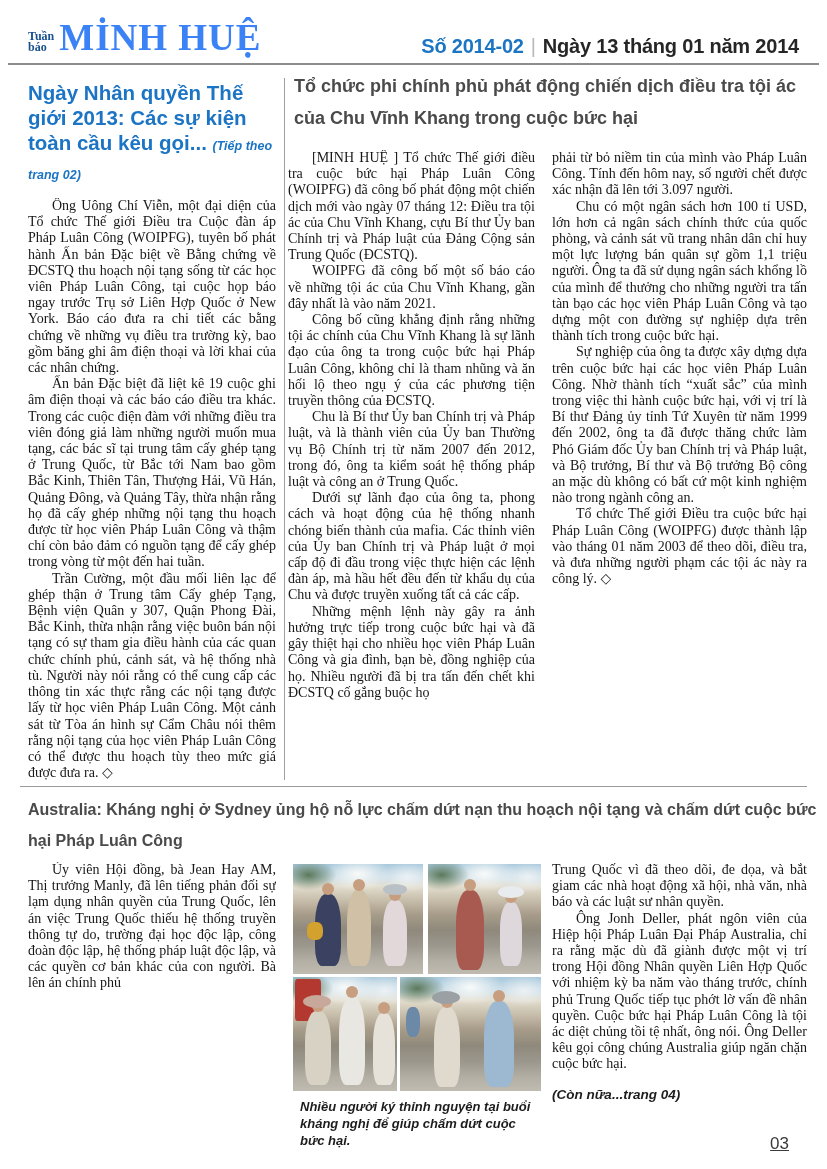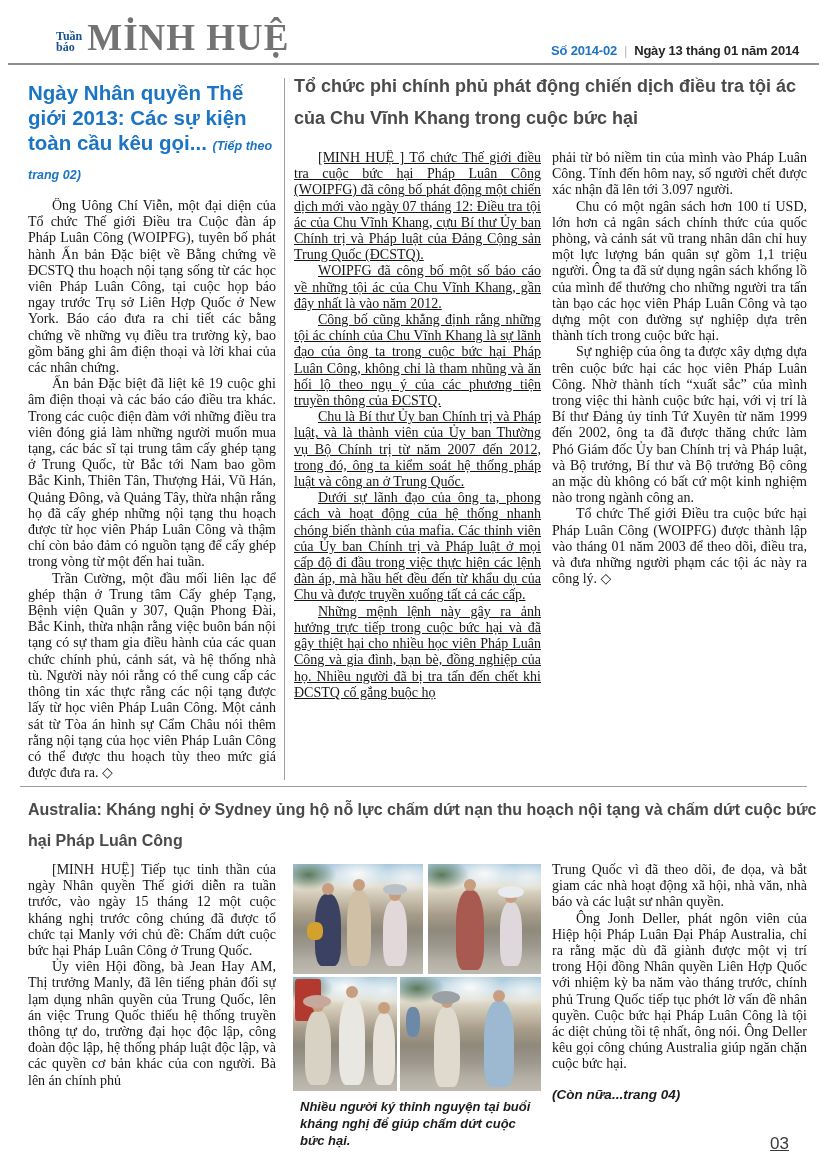--- a/index.html
+++ b/index.html
@@ -4,44 +4,44 @@
 <style>
   html,body{margin:0;padding:0;background:#ffffff;}
   .page{
     position:relative;width:827px;height:1169px;background:#ffffff;
     font-family:"Liberation Serif",serif;color:#161616;overflow:hidden;
   }
   
   .masthead{position:absolute;left:28px;top:14px;width:771px;height:46px;}
   .brand{position:absolute;left:0;top:4px;display:flex;align-items:flex-end;}
   .tagline{display:flex;flex-direction:column;line-height:11px;font-size:12px;font-weight:bold;
-    color:#17508f;margin-right:5px;padding-bottom:5px;font-family:"Liberation Serif",serif;margin-left:28px;}
-  .brand-title{font-size:37px;font-weight:bold;color:#737373;letter-spacing:1px;
+    color:#17508f;margin-right:5px;padding-bottom:5px;font-family:"Liberation Serif",serif;}
+  .brand-title{font-size:37px;font-weight:bold;color:#3b82f6;letter-spacing:1px;
     font-family:"Liberation Serif",serif;line-height:40px;}
   .issue-line{position:absolute;right:0;bottom:2px;font-family:"Liberation Sans",sans-serif;
-    font-weight:bold;font-size:13px;letter-spacing:-0.2px;}
+    font-weight:bold;font-size:20px;letter-spacing:-0.2px;}
   .issue-no{color:#1b74c4;}
   .issue-sep{color:#b8b8b8;font-weight:normal;padding:0 7px;}
   .issue-date{color:#262626;}
   .header-rule{position:absolute;left:8px;top:63px;width:811px;height:2px;background:#8d8d8d;}
   
   .bodytext p{margin:0;font-size:14px;line-height:16.2px;text-align:justify;text-indent:24px;}
   .bodytext p.no-indent{text-indent:0;}
   
   .left-article{position:absolute;left:28px;top:80px;width:248px;}
   .left-title{font-family:"Liberation Sans",sans-serif;font-weight:bold;font-size:20.5px;
     line-height:25px;color:#1b74c4;margin:0 0 10px 0;}
   .left-title .note{font-size:12.5px;font-style:italic;font-weight:bold;letter-spacing:0;}
   .left-body{height:616px;overflow:hidden;}
   
   .v-divider{position:absolute;left:284px;top:78px;width:1px;height:702px;background:#9aa0a4;}
   
   .main-article-title{position:absolute;left:294px;top:70px;width:522px;margin:0;
     font-family:"Liberation Sans",sans-serif;font-weight:bold;font-size:18px;line-height:32px;color:#4a4a4a;}
-  .main-col1{position:absolute;left:294px;top:150px;width:247px;height:634px;overflow:hidden;text-decoration:underline;}
+  .main-col1{position:absolute;left:288px;top:150px;width:247px;height:634px;overflow:hidden;}
   .main-col2{position:absolute;left:552px;top:150px;width:255px;height:634px;overflow:hidden;}
   
   .section-rule{position:absolute;left:20px;top:786px;width:787px;height:1px;background:#9b9b9b;}
   
   .bottom-title{position:absolute;left:28px;top:794px;width:792px;margin:0;
     font-family:"Liberation Sans",sans-serif;font-weight:bold;font-size:16px;line-height:31px;color:#4a4a4a;}
   .bottom-col1{position:absolute;left:28px;top:862px;width:248px;height:266px;overflow:hidden;}
   .bottom-col2{position:absolute;left:552px;top:862px;width:255px;}
   .continuation{margin-top:14px;text-align:left;font-family:"Liberation Sans",sans-serif;
     font-style:italic;font-weight:bold;font-size:13.5px;color:#1d1d1d;padding-right:12px;}
@@ -96,39 +96,38 @@
       <p>Ấn bản Đặc biệt đã liệt kê 19 cuộc ghi âm điện thoại và các báo cáo điều tra khác. Trong các cuộc điện đàm với những điều tra viên đóng giả làm những người muốn mua tạng, các bác sĩ tại trung tâm cấy ghép tạng ở Trung Quốc, từ Bắc tới Nam bao gồm Bắc Kinh, Thiên Tân, Thượng Hải, Vũ Hán, Quảng Đông, và Quảng Tây, thừa nhận rằng họ đã cấy ghép những nội tạng thu hoạch được từ học viên Pháp Luân Công và thậm chí còn bảo đảm có nguồn tạng để cấy ghép trong vòng từ một đến hai tuần.</p>
       <p>Trần Cường, một đầu mối liên lạc để ghép thận ở Trung tâm Cấy ghép Tạng, Bệnh viện Quân y 307, Quận Phong Đài, Bắc Kinh, thừa nhận rằng việc buôn bán nội tạng có sự tham gia điều hành của các quan chức chính phủ, cảnh sát, và hệ thống nhà tù. Người này nói rằng có thể cung cấp các thông tin xác thực rằng các nội tạng được lấy từ học viên Pháp Luân Công. Một cảnh sát từ Tòa án hình sự Cẩm Châu nói thêm rằng nội tạng của học viên Pháp Luân Công có thể được thu hoạch tùy theo mức giá được đưa ra. ◇</p>
     </div>
   </div>
 
   <div class="v-divider"></div>
 
   <h1 class="main-article-title">Tổ chức phi chính phủ phát động chiến dịch điều tra tội ác của Chu Vĩnh Khang trong cuộc bức hại</h1>
   <div class="main-col1 bodytext">
     <p>[MINH HUỆ ] Tổ chức Thế giới điều tra cuộc bức hại Pháp Luân Công (WOIPFG) đã công bố phát động một chiến dịch mới vào ngày 07 tháng 12: Điều tra tội ác của Chu Vĩnh Khang, cựu Bí thư Ủy ban Chính trị và Pháp luật của Đảng Cộng sản Trung Quốc (ĐCSTQ).</p>
-    <p>WOIPFG đã công bố một số báo cáo về những tội ác của Chu Vĩnh Khang, gần đây nhất là vào năm 2012.</p>
+    <p>WOIPFG đã công bố một số báo cáo về những tội ác của Chu Vĩnh Khang, gần đây nhất là vào năm 2021.</p>
     <p>Công bố cũng khẳng định rằng những tội ác chính của Chu Vĩnh Khang là sự lãnh đạo của ông ta trong cuộc bức hại Pháp Luân Công, không chỉ là tham nhũng và ăn hối lộ theo ngụ ý của các phương tiện truyền thông của ĐCSTQ.</p>
     <p>Chu là Bí thư Ủy ban Chính trị và Pháp luật, và là thành viên của Ủy ban Thường vụ Bộ Chính trị từ năm 2007 đến 2012, trong đó, ông ta kiểm soát hệ thống pháp luật và công an ở Trung Quốc.</p>
     <p>Dưới sự lãnh đạo của ông ta, phong cách và hoạt động của hệ thống nhanh chóng biến thành của mafia. Các thỉnh viên của Ủy ban Chính trị và Pháp luật ở mọi cấp độ đi đầu trong việc thực hiện các lệnh đàn áp, mà hầu hết đều đến từ khẩu dụ của Chu và được truyền xuống tất cả các cấp.</p>
     <p>Những mệnh lệnh này gây ra ảnh hưởng trực tiếp trong cuộc bức hại và đã gây thiệt hại cho nhiều học viên Pháp Luân Công và gia đình, bạn bè, đồng nghiệp của họ. Nhiều người đã bị tra tấn đến chết khi ĐCSTQ cố gắng buộc họ</p>
   </div>
   <div class="main-col2 bodytext">
     <p class="no-indent">phải từ bỏ niềm tin của mình vào Pháp Luân Công. Tính đến hôm nay, số người chết được xác nhận đã lên tới 3.097 người.</p>
     <p>Chu có một ngân sách hơn 100 tỉ USD, lớn hơn cả ngân sách chính thức của quốc phòng, và cảnh sát vũ trang nhân dân chỉ huy một lực lượng bán quân sự gồm 1,1 triệu người. Ông ta đã sử dụng ngân sách khổng lồ của mình để thưởng cho những người tra tấn tàn bạo các học viên Pháp Luân Công và tạo dựng một con đường sự nghiệp dựa trên thành tích trong cuộc bức hại.</p>
     <p>Sự nghiệp của ông ta được xây dựng dựa trên cuộc bức hại các học viên Pháp Luân Công. Nhờ thành tích “xuất sắc” của mình trong việc thi hành cuộc bức hại, với vị trí là Bí thư Đảng ủy tỉnh Tứ Xuyên từ năm 1999 đến 2002, ông ta đã được thăng chức làm Phó Giám đốc Ủy ban Chính trị và Pháp luật, và Bộ trưởng, Bí thư và Bộ trưởng Bộ công an mặc dù không có bất cứ một kinh nghiệm nào trong ngành công an.</p>
     <p>Tổ chức Thế giới Điều tra cuộc bức hại Pháp Luân Công (WOIPFG) được thành lập vào tháng 01 năm 2003 để theo dõi, điều tra, và đưa những người phạm các tội ác này ra công lý. ◇</p>
   </div>
 
   <div class="section-rule"></div>
 
   <h1 class="bottom-title">Australia: Kháng nghị ở Sydney ủng hộ nỗ lực chấm dứt nạn thu hoạch nội tạng và chấm dứt cuộc bức hại Pháp Luân Công</h1>
 
   <div class="bottom-col1 bodytext">
-    <p>[MINH HUỆ] Tiếp tục tinh thần của ngày Nhân quyền Thế giới diễn ra tuần trước, vào ngày 15 tháng 12 một cuộc kháng nghị trước công chúng đã được tổ chức tại Manly với chủ đề: Chấm dứt cuộc bức hại Pháp Luân Công ở Trung Quốc.</p>
     <p>Ủy viên Hội đồng, bà Jean Hay AM, Thị trưởng Manly, đã lên tiếng phản đối sự lạm dụng nhân quyền của Trung Quốc, lên án việc Trung Quốc thiếu hệ thống truyền thông tự do, trường đại học độc lập, công đoàn độc lập, hệ thống pháp luật độc lập, và các quyền cơ bản khác của con người. Bà lên án chính phủ</p>
   </div>
 
   <div class="photo ph1">
     <div class="person" style="left:22px;top:30px;width:26px;height:72px;background:#3a4161;"></div>
     <div class="blob" style="left:14px;top:58px;width:16px;height:18px;background:#d2a12e;"></div>
     <div class="person" style="left:54px;top:26px;width:24px;height:76px;background:#cfc0a6;"></div>
     <div class="person" style="left:90px;top:36px;width:24px;height:66px;background:#e2d8da;"></div>
     <div class="hat" style="left:90px;top:20px;width:24px;height:11px;background:#b9c0c6;"></div>
   </div>

